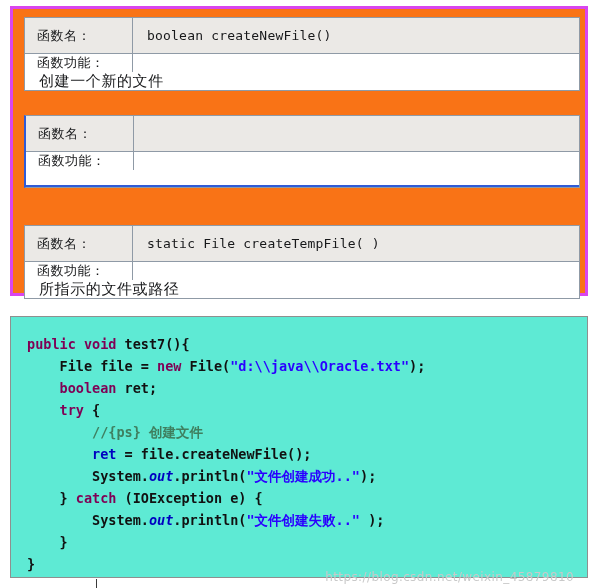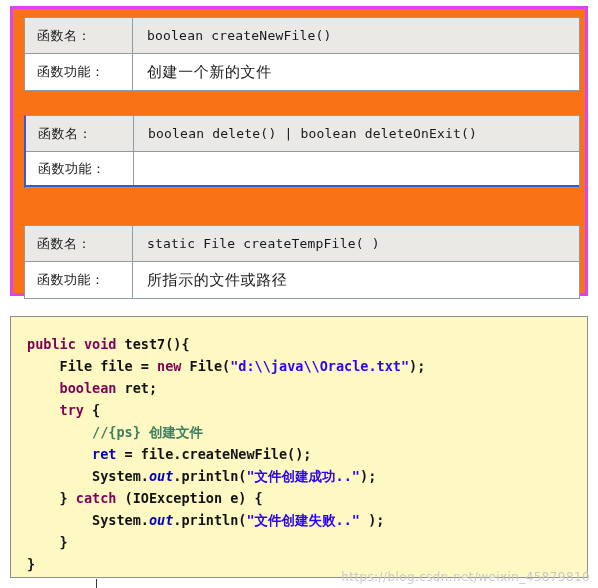--- a/index.html
+++ b/index.html
@@ -46,20 +46,21 @@
     align-items: stretch;
     box-sizing: border-box;
     height: 36px;
   }
   .trow.r1 {
     background: #ebe9e6;
     border-bottom: 1px solid #8f9aa6;
   }
   .trow.r2 {
     background: #ffffff;
+    flex-direction: column;
   }
   .tcell-label {
     width: 108px;
     box-sizing: border-box;
     border-right: 1px solid #8f9aa6;
     display: flex;
     align-items: center;
     padding-left: 12px;
     font-family: "DejaVu Sans", sans-serif;
     font-size: 13px;
@@ -95,21 +96,21 @@
     border-left: 2px solid #2f5bd7;
   }
 
   
   .code-panel {
     position: absolute;
     left: 10px;
     top: 316px;
     width: 578px;
     height: 262px;
-    background: #fef9c3;
+    background: #5eead4;
     border: 1px solid #8f8f8f;
     box-sizing: border-box;
     overflow: hidden;
   }
   pre.code {
     margin: 0;
     padding: 16px 0 0 16px;
     font-family: "DejaVu Sans Mono", monospace;
     font-size: 13.5px;
     line-height: 22px;
@@ -120,21 +121,21 @@
   .kw   { color: #7f0055; }
   .str  { color: #2a00ff; }
   .cmt  { color: #3f7f5f; }
   .fld  { color: #0000c0; }
   .plain{ color: #111111; }
   .ital { font-style: italic; }
 
   
   .watermark {
     position: absolute;
-    right: 8px;
+    right: 24px;
     bottom: 4px;
     font-family: "DejaVu Sans", sans-serif;
     font-size: 12px;
     color: #c9c9c9;
     letter-spacing: 0.4px;
     white-space: nowrap;
   }
 
   
   .cursor {
@@ -172,21 +173,20 @@
       </div>
       <div class="trow r2">
         <div class="tcell-label">函数功能：</div>
         <div class="tcell-value cjk">创建一个新的文件</div>
       </div>
     </div>
 
     <div class="table-block t2">
       <div class="trow r1">
         <div class="tcell-label">函数名：</div>
-        <div class="tcell-value mono">boolean delete() | boolean deleteOnExit()</div>
       </div>
       <div class="trow r2">
         <div class="tcell-label">函数功能：</div>
       </div>
     </div>
 
     <div class="table-block t3">
       <div class="trow r1">
         <div class="tcell-label">函数名：</div>
         <div class="tcell-value mono">static File createTempFile( )</div>

